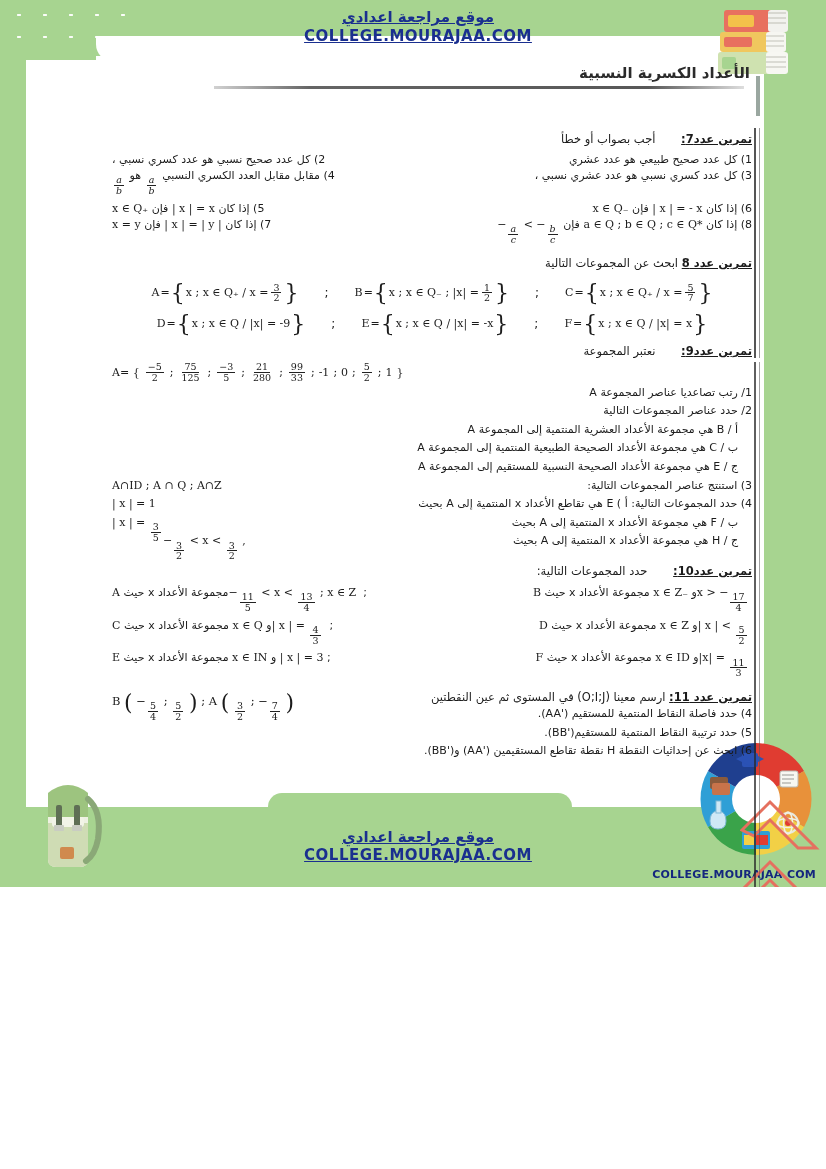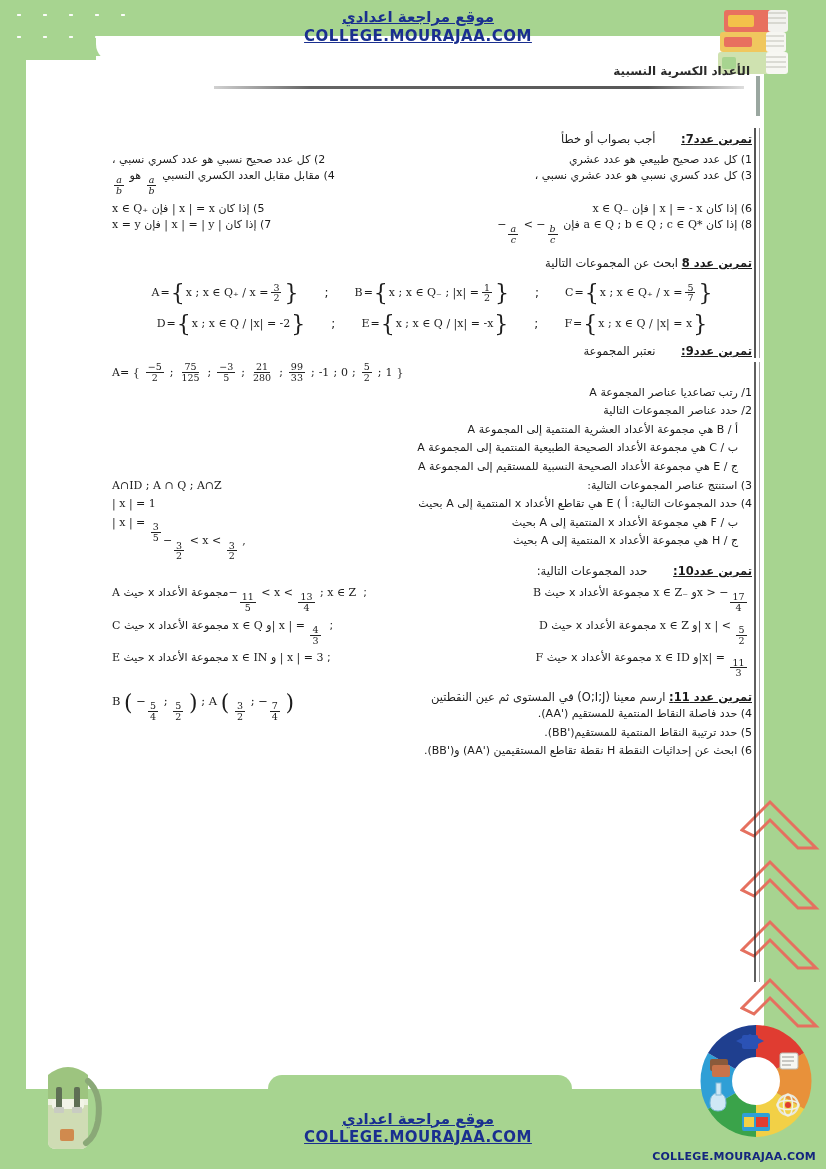--- a/index.html
+++ b/index.html
@@ -2,21 +2,21 @@
 <html lang="ar" dir="rtl"><head>
 <meta charset="utf-8">
 <style>
   html,body{margin:0;padding:0;}
   body{
     width:826px;height:1169px;
     background:#ffffff;
     font-family:"DejaVu Sans","Liberation Sans",sans-serif;
     overflow:hidden;position:relative;
   }
-  .page{position:relative;width:826px;height:1169px;background:#eab308;overflow:hidden;}
+  .page{position:relative;width:826px;height:887px;background:#eab308;overflow:hidden;}
 
   
   .paper{
     position:absolute;left:96px;top:56px;width:668px;height:1040px;
     background:#ffffff;
   }
   .white-left{position:absolute;left:0;top:0;width:96px;height:1169px;background:#ffffff;}
   .white-right{position:absolute;left:764px;top:0;width:62px;height:1169px;background:#ffffff;}
 
   
@@ -73,21 +73,21 @@
   
   .chevrons{position:absolute;right:0px;top:790px;width:86px;height:250px;}
 
   
   .content{
     position:absolute;left:112px;top:62px;width:640px;height:990px;
     color:#1b1b1b;
   }
   .rule-wrap{position:relative;height:34px;}
   .doc-title{
-    position:absolute;right:2px;top:2px;font-size:12px;font-weight:bold;color:#2b2b2b;
+    position:absolute;right:2px;top:2px;font-size:15px;font-weight:bold;color:#2b2b2b;
     letter-spacing:.2px;
   }
   .rule{
     position:absolute;right:8px;top:24px;width:530px;height:3px;
     background:linear-gradient(90deg,#c9c9c9,#4a4a4a 18%,#3a3a3a 82%,#d8d8d8);
     opacity:.85;
   }
   .vline-1{position:absolute;right:-4px;top:66px;width:2px;height:230px;background:#2a2a2a;opacity:.8;}
   .vline-2{position:absolute;right:-8px;top:66px;width:1px;height:230px;background:#555;opacity:.6;}
   .vline-3{position:absolute;right:-4px;top:300px;width:2px;height:620px;background:#2a2a2a;opacity:.75;}
@@ -375,21 +375,21 @@
           <span>=</span>
             <span class="brace">{</span>
           <span>x ; x ∈ Q / |x| = -x</span>
           <span class="brace">}</span>
         </span>
         <span class="sep">;</span>
         <span class="setitem mathn">
           <span>D</span>
           <span>=</span>
             <span class="brace">{</span>
-          <span>x ; x ∈ Q / |x| = -2</span>
+          <span>x ; x ∈ Q / |x| = -9</span>
           <span class="brace">}</span>
         </span>
       </div>
     </div>
 
     <div style="margin-top:8px;">
       <div class="ex-head r">
         <span class="ex-tag">تمرين عدد9:</span>
         <span class="ex-sub">نعتبر المجموعة</span>
       </div>

